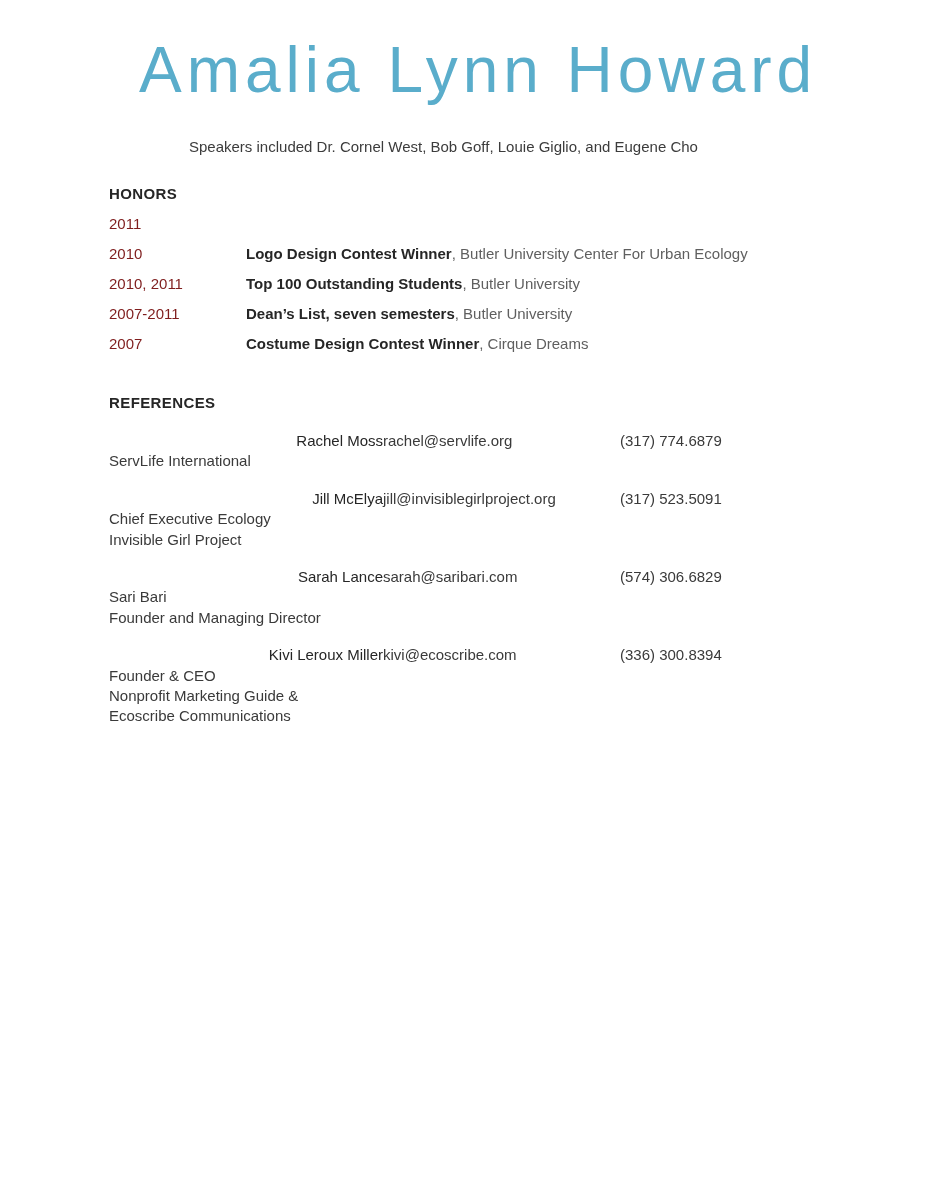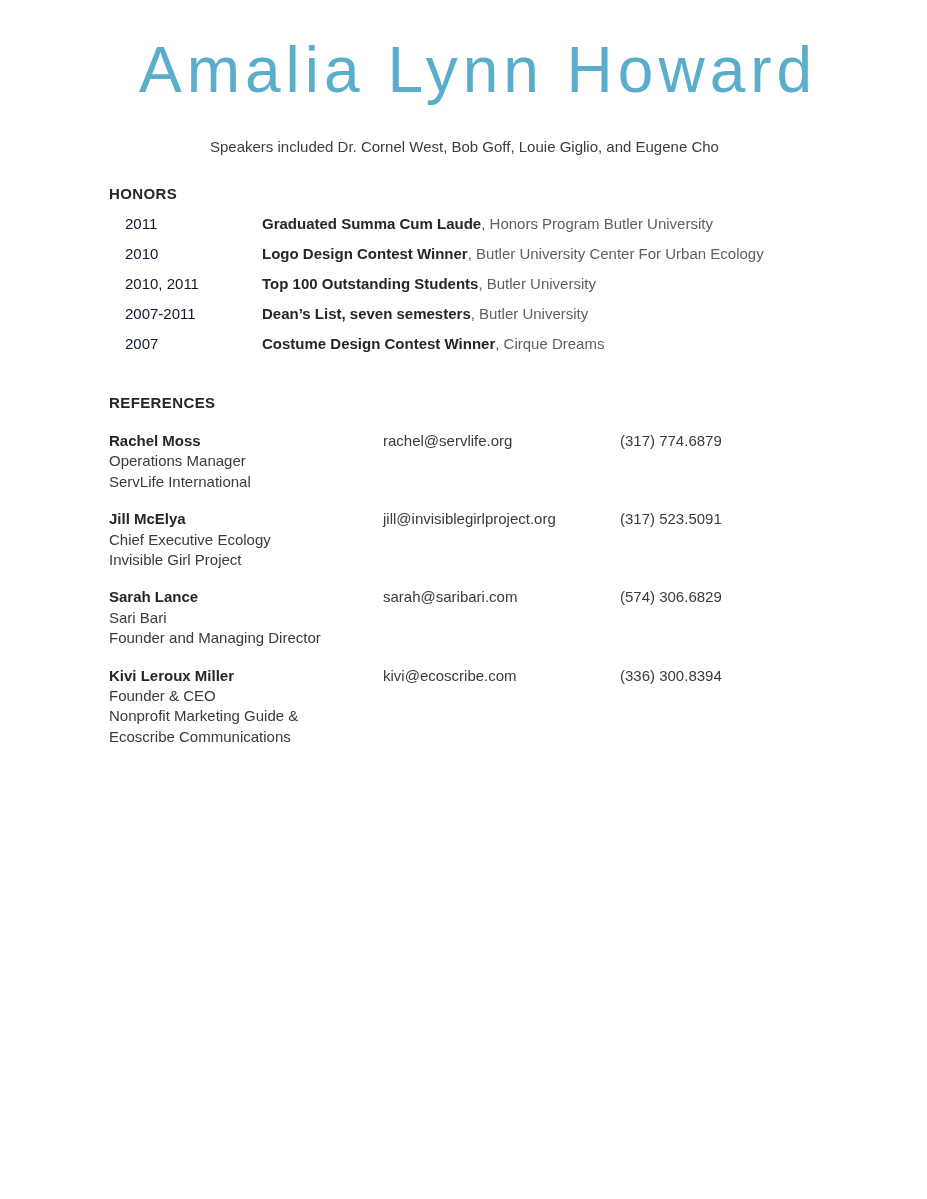--- a/index.html
+++ b/index.html
@@ -20,21 +20,21 @@
     font-size: 64px;
     font-weight: 300;
     line-height: 72px;
     letter-spacing: 5px;
     color: #5aadcb;
     margin-left: 30px;
     white-space: nowrap;
   }
   .intro-line {
     margin-top: 31px;
-    margin-left: 101px;
+    margin-left: 80px;
     font-size: 15px;
     line-height: 20px;
     color: #3c3c3c;
   }
   .section-heading {
     font-size: 15px;
     line-height: 20px;
     font-weight: 600;
     color: #262626;
     letter-spacing: 0.4px;
@@ -43,41 +43,41 @@
   .references-heading { margin-top: 39px; }
   .honors-list { margin-top: 10px; }
   .honor-row {
     display: flex;
     font-size: 15px;
     line-height: 20px;
     margin-bottom: 10px;
   }
   .honor-years {
     flex: 0 0 137px;
-    color: #0f172a;
-    margin-left: 16px;
+    color: #7f1d1d;
   }
   .honor-text { flex: 1; }
   .honor-award {
     font-weight: 600;
     color: #262626;
   }
   .honor-detail { color: #5f5f5f; }
   .references-list { margin-top: 18px; }
   .ref-row {
     display: flex;
     font-size: 15px;
     line-height: 20.4px;
     margin-bottom: 17px;
     align-items: flex-start;
   }
   .ref-person { flex: 0 0 274px; }
   .ref-name {
-    font-weight: 700;
+    font-weight: 400;
     color: #262626;
+    text-align: right;
   }
   .ref-line { color: #3a3a3a; }
   .ref-email {
     flex: 0 0 237px;
     color: #3a3a3a;
   }
   .ref-phone {
     flex: 1;
     color: #3a3a3a;
   }
@@ -89,21 +89,20 @@
 
   <h1 class="doc-title">Amalia Lynn Howard</h1>
 
   <div class="intro-line">Speakers included Dr. Cornel West, Bob Goff, Louie Giglio, and Eugene Cho</div>
 
   <div class="section-heading honors-heading">HONORS</div>
 
   <div class="honors-list" id="honors-list">
   <div class="honor-row">
     <span class="honor-years">2011</span>
-    <span class="honor-text"><span class="honor-award">Graduated Summa Cum Laude</span><span class="honor-detail">, Honors Program Butler University</span></span>
   </div>
 
   <div class="honor-row">
     <span class="honor-years">2010</span>
     <span class="honor-text"><span class="honor-award">Logo Design Contest Winner</span><span class="honor-detail">, Butler University Center For Urban Ecology</span></span>
   </div>
 
   <div class="honor-row">
     <span class="honor-years">2010, 2011</span>
     <span class="honor-text"><span class="honor-award">Top 100 Outstanding Students</span><span class="honor-detail">, Butler University</span></span>
@@ -120,21 +119,20 @@
   </div>
 </div>
 
   <div class="section-heading references-heading">REFERENCES</div>
 
   <div class="references-list" id="references-list">
   <div class="ref-row">
     <div class="ref-person">
       <div class="ref-name">Rachel Moss</div>
       <div>
-            <div class="ref-line">Operations Manager</div>
             <div class="ref-line">ServLife International</div>
           </div>
     </div>
     <div class="ref-email">rachel@servlife.org</div>
     <div class="ref-phone">(317) 774.6879</div>
   </div>
 
   <div class="ref-row">
     <div class="ref-person">
       <div class="ref-name">Jill McElya</div>

